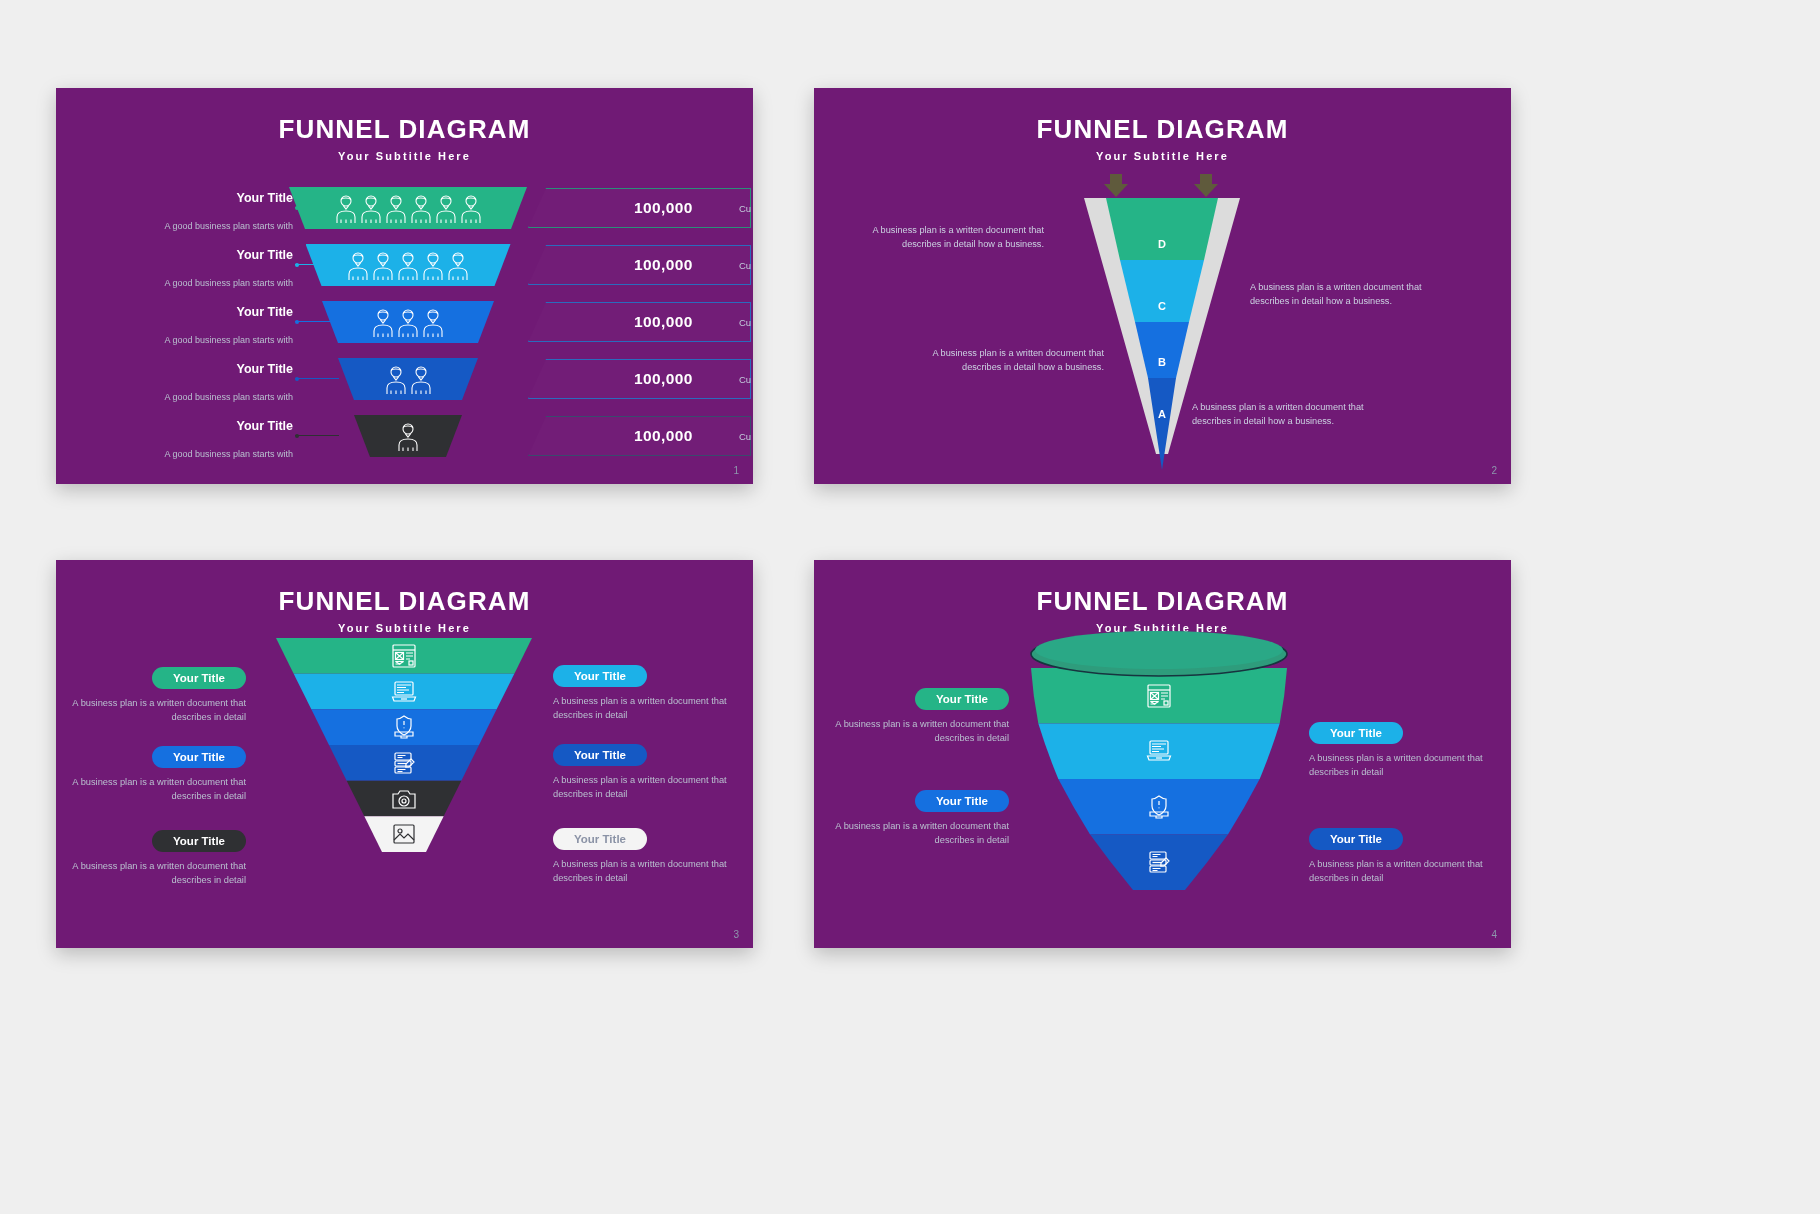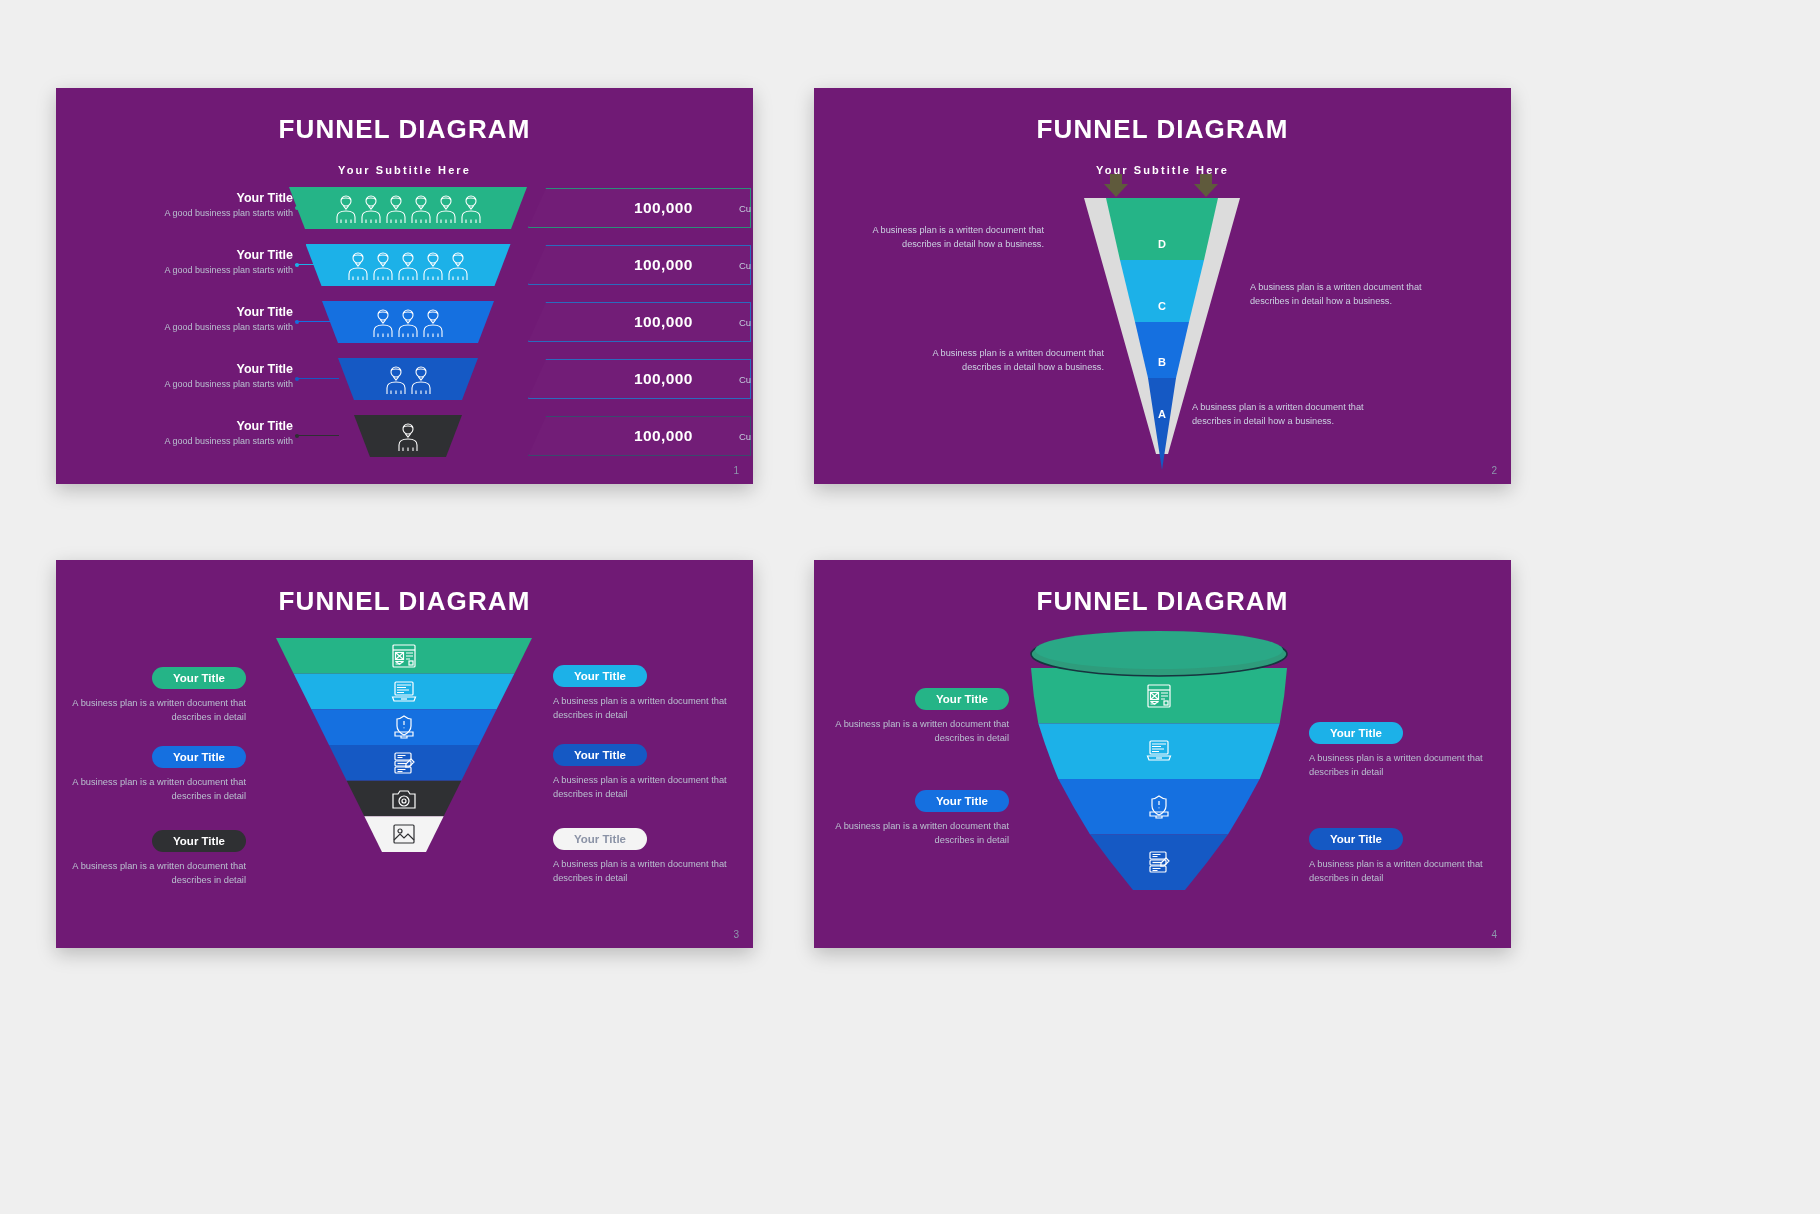--- a/index.html
+++ b/index.html
@@ -23,34 +23,34 @@
   #slide4 { left: 814px; top: 560px; width: 697px; height: 388px; }
 
   .s-title {
     text-align: center; color: #ffffff;
     font-size: 26px; font-weight: bold; letter-spacing: 1.1px;
     margin-top: 26px;
   }
   .s-sub {
     text-align: center; color: #ffffff;
     font-size: 11px; font-weight: bold; letter-spacing: 2.1px;
-    margin-top: 19px;
+    margin-top: 5px;
   }
   .pagenum {
     position: absolute; right: 14px; bottom: 8px;
     color: #8e97ad; font-size: 10px;
   }
 
   
   .s1-row { position: absolute; left: 0; width: 697px; height: 56px; }
   .s1-left {
     position: absolute; right: 460px; width: 190px; text-align: right;
   }
   .s1-ttl { color: #ffffff; font-size: 12.5px; font-weight: bold; }
-  .s1-desc { color: #b9c0cf; font-size: 9px; margin-top: 3px; white-space: nowrap; }
+  .s1-desc { color: #b9c0cf; font-size: 9px; margin-top: 16px; white-space: nowrap; }
   .s1-connector {
     position: absolute; height: 1px; width: 44px; right: 414px; top: 24px;
   }
   .s1-connector::before {
     content:''; position:absolute; left:0; top:-1.5px;
     width:4px; height:4px; border-radius:50%;
   }
   .s1-trap {
     position: absolute; height: 42px; top: 4px;
     display: flex; align-items: center; justify-content: center; gap: 1px;

